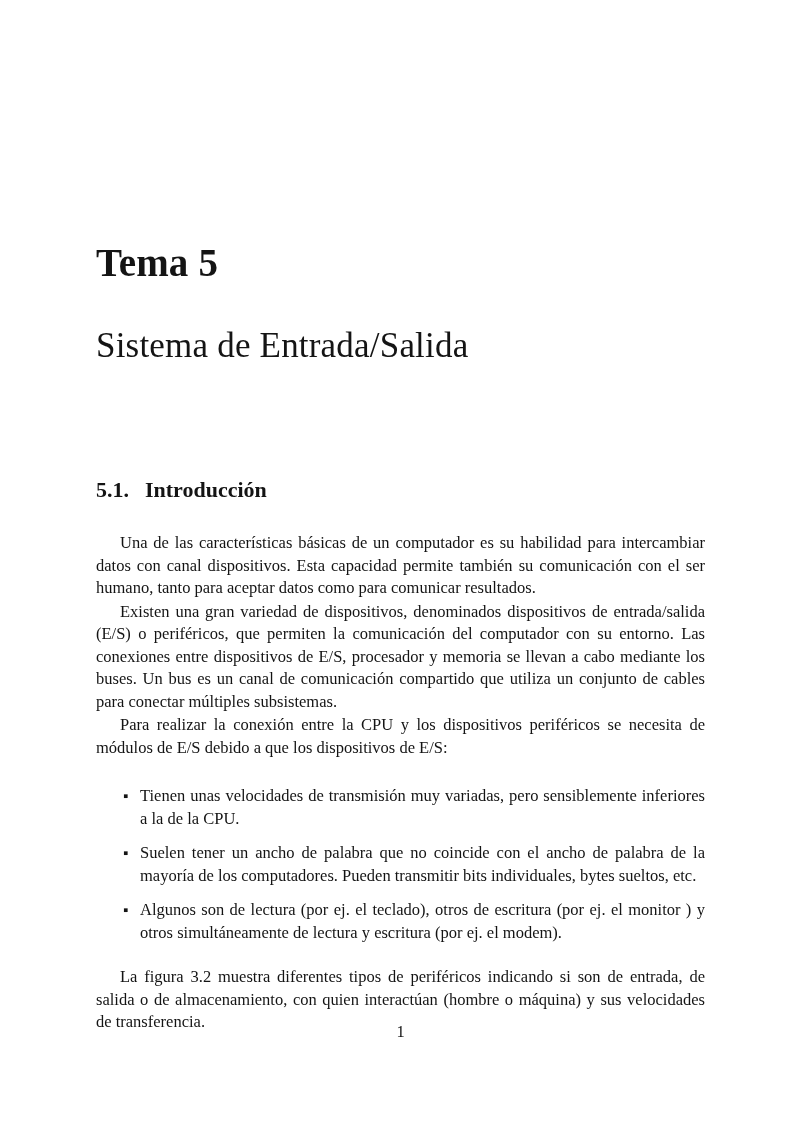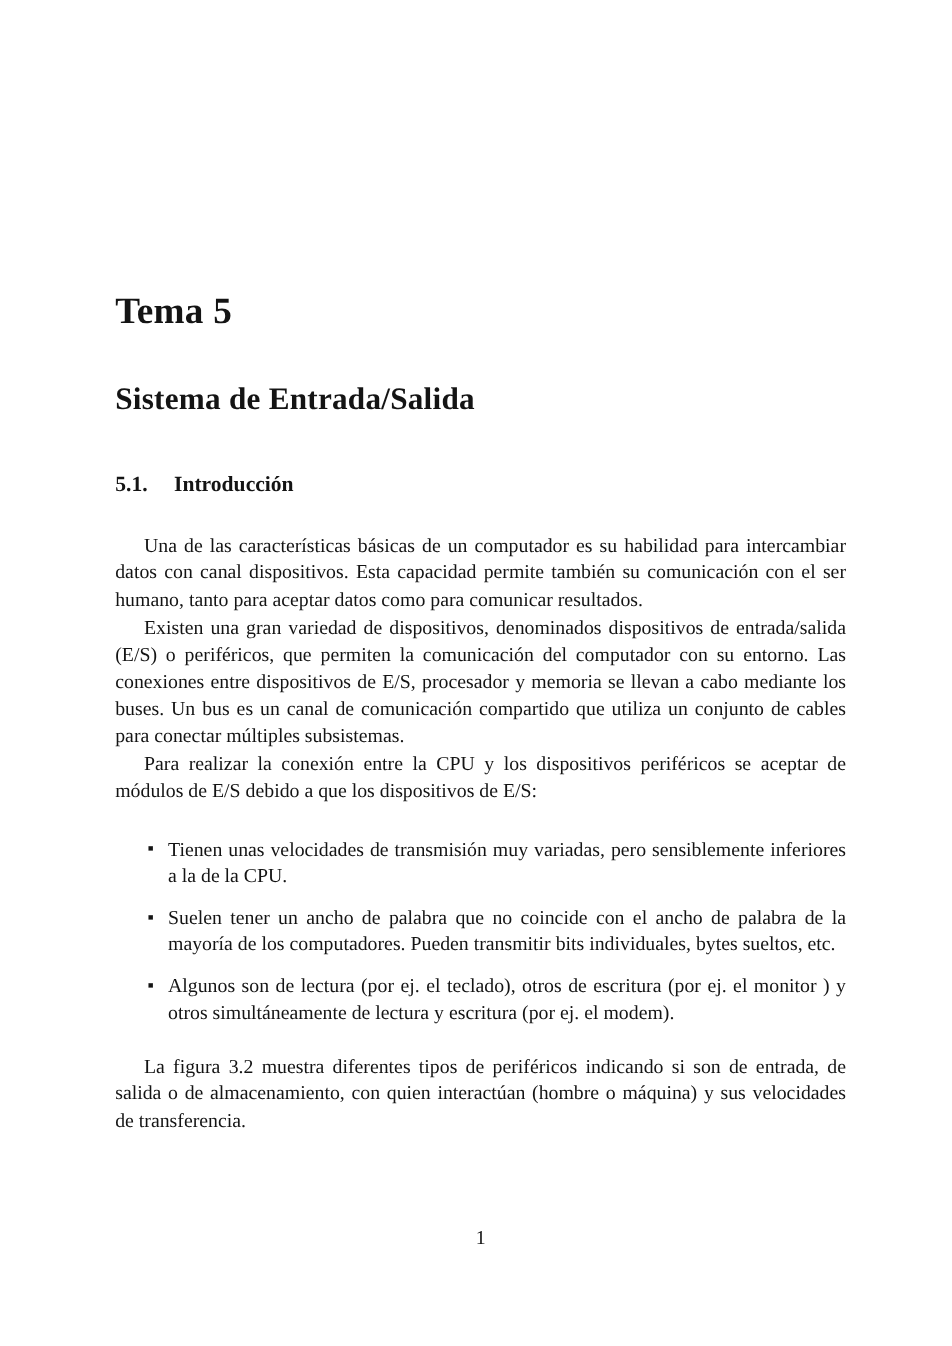--- a/index.html
+++ b/index.html
@@ -12,38 +12,38 @@
     width: 793px;
     height: 1122px;
     background: #ffffff;
     color: #141414;
     font-family: "Liberation Serif", "DejaVu Serif", serif;
     box-sizing: border-box;
     padding: 243px 88px 0 96px;
     overflow: hidden;
   }
   .chapter-label {
-    font-size: 31px;
+    font-size: 39px;
     font-weight: bold;
     line-height: 1.0;
     margin: 0;
     letter-spacing: 0.2px;
   }
   .chapter-title {
-    font-size: 26px;
-    font-weight: bold;
+    font-size: 35px;
+    font-weight: normal;
     line-height: 1.0;
     margin: 46px 0 0 0;
     letter-spacing: 0.2px;
   }
   .section-heading {
-    font-size: 18px;
+    font-size: 22px;
     font-weight: bold;
     line-height: 1.05;
-    margin: 48px 0 0 0;
+    margin: 115px 0 0 0;
   }
   .section-heading .sec-num {
     display: inline-block;
     min-width: 33px;
     margin-right: 16px;
   }
   .body-text {
     font-size: 16.5px;
     line-height: 22.5px;
   }
@@ -96,21 +96,21 @@
   <h2 class="section-heading">
     <span class="sec-num">5.1.</span><span class="sec-title">Introducción</span>
   </h2>
 
   <div class="body-text">
 
     <p class="para indent first">Una de las características básicas de un computador es su habilidad para intercambiar datos con canal dispositivos. Esta capacidad permite también su comunicación con el ser humano, tanto para aceptar datos como para comunicar resultados.</p>
 
     <p class="para indent follow">Existen una gran variedad de dispositivos, denominados dispositivos de entrada/salida (E/S) o periféricos, que permiten la comunicación del computador con su entorno. Las conexiones entre dispositivos de E/S, procesador y memoria se llevan a cabo mediante los buses. Un bus es un canal de comunicación compartido que utiliza un conjunto de cables para conectar múltiples subsistemas.</p>
 
-    <p class="para indent follow">Para realizar la conexión entre la CPU y los dispositivos periféricos se aceptar de módulos de E/S debido a que los dispositivos de E/S:</p>
+    <p class="para indent follow">Para realizar la conexión entre la CPU y los dispositivos periféricos se necesita de módulos de E/S debido a que los dispositivos de E/S:</p>
 
     <ul class="bullet-list">
       <li class="bullet-item">
         <span class="bullet-marker">▪</span>
         <span class="bullet-text">Tienen unas velocidades de transmisión muy variadas, pero sensiblemente inferiores a la de la CPU.</span>
       </li>
       <li class="bullet-item">
         <span class="bullet-marker">▪</span>
         <span class="bullet-text">Suelen tener un ancho de palabra que no coincide con el ancho de palabra de la mayoría de los computadores. Pueden transmitir bits individuales, bytes sueltos, etc.</span>
       </li>

